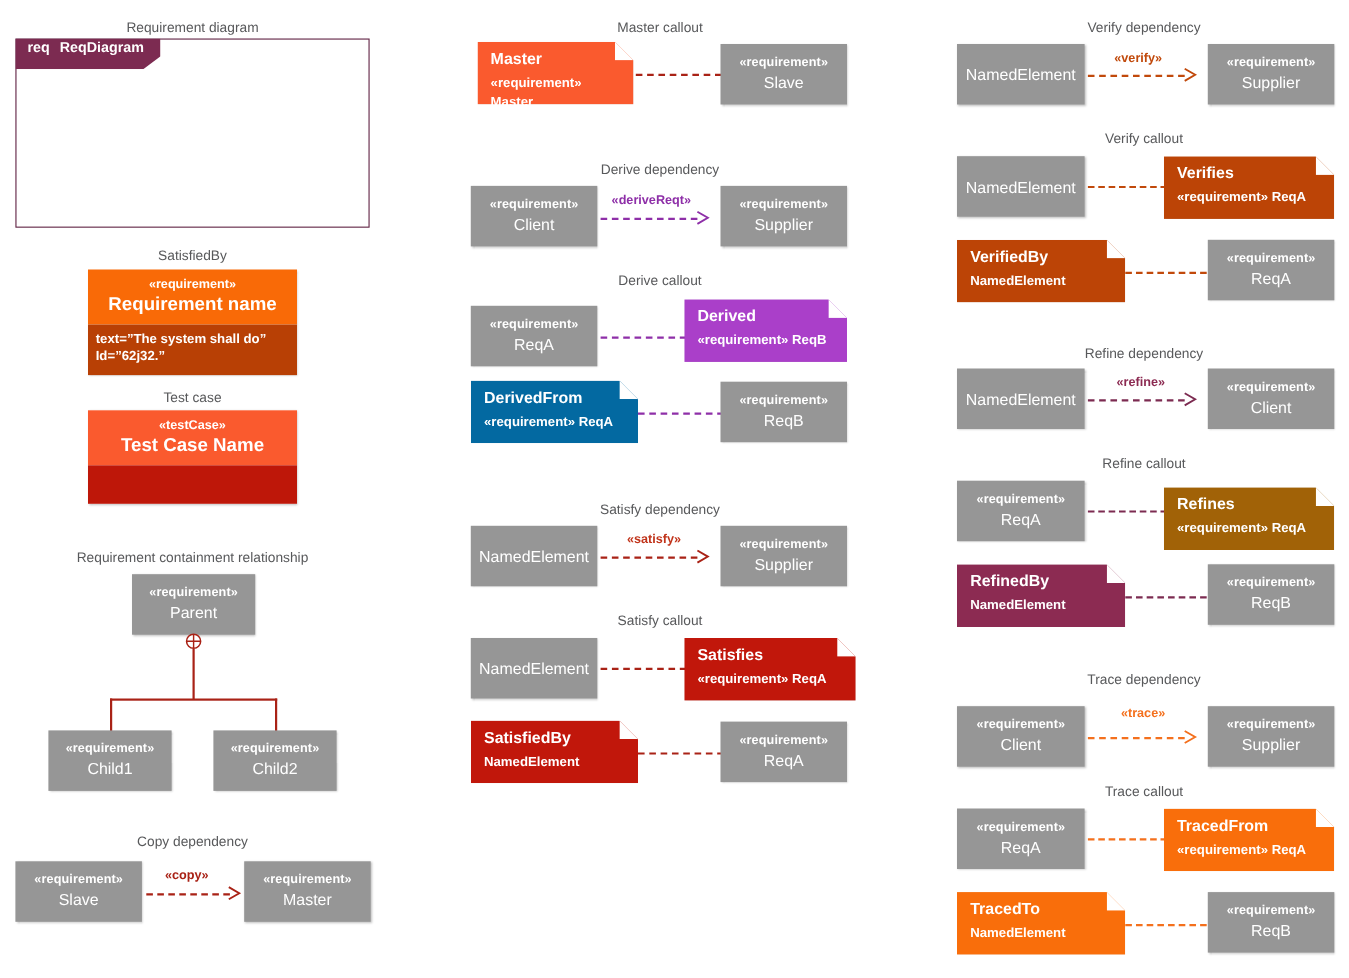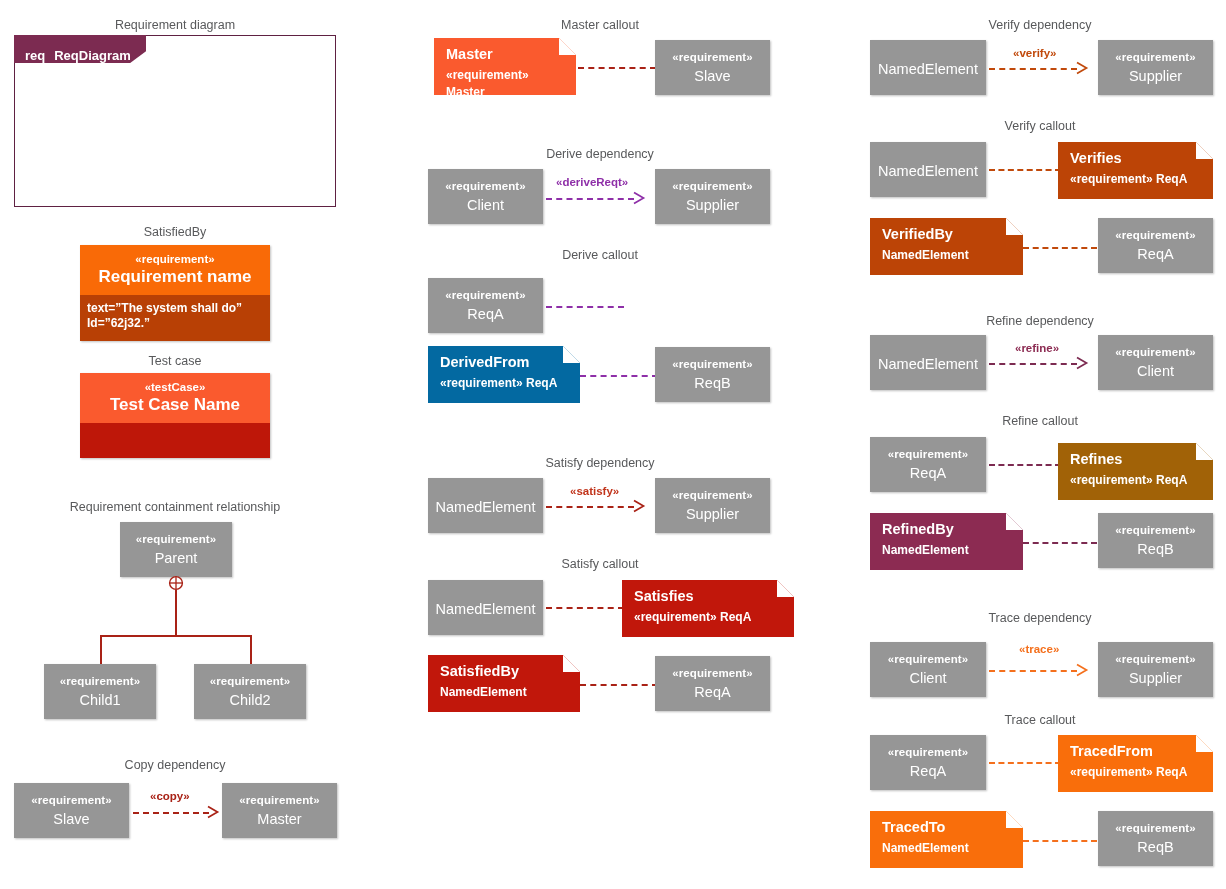--- a/index.html
+++ b/index.html
@@ -65,21 +65,21 @@
   }
   .crosshair{position:absolute;width:16px;height:16px;}
 
   
   .frame{
     position:absolute;box-sizing:border-box;background:#ffffff;
     border:1px solid #5f2142;
   }
   .frametab{
     position:absolute;box-sizing:border-box;background:#7c2b51;color:#fff;
-    display:flex;align-items:flex-end;gap:9px;
+    display:flex;align-items:flex-start;gap:9px;
     padding:0 0 0 11px;font-size:13px;font-weight:bold;
     clip-path:polygon(0 0, 100% 0, 100% 58%, 88% 100%, 0 100%);
   }
   .frametab .k{font-weight:bold;}
 </style>
 </head>
 <body>
 
 <div class="canvas">
 
@@ -179,20 +179,25 @@
     <span class="stereo">«requirement»</span>
     <span class="nm">Supplier</span>
   </div>
 
   <div class="caption" style="left:490px;top:248px;width:220px;">Derive callout</div>
   <div class="box grey" style="left:428px;top:278px;width:115px;height:55px;">
     <span class="stereo">«requirement»</span>
     <span class="nm">ReqA</span>
   </div>
   <div class="dash" style="left:546px;top:306px;width:78px;border-color:#8e2fa8;"></div>
+  <div class="callout fold-right" style="left:622px;top:272px;width:148px;height:57px;background:#aa3fc9;">
+    <div class="t1">Derived</div>
+    <div class="t2">«requirement» ReqB</div>
+    <span class="foldpatch"></span>
+  </div>
 
   <div class="callout fold-right" style="left:428px;top:346px;width:152px;height:57px;background:#0369a1;">
     <div class="t1">DerivedFrom</div>
     <div class="t2">«requirement» ReqA</div>
     <span class="foldpatch"></span>
   </div>
   <div class="dash" style="left:580px;top:375px;width:78px;border-color:#8e2fa8;"></div>
   <div class="box grey" style="left:655px;top:347px;width:115px;height:55px;">
     <span class="stereo">«requirement»</span>
     <span class="nm">ReqB</span>
@@ -210,21 +215,21 @@
   <div class="box grey" style="left:655px;top:478px;width:115px;height:55px;">
     <span class="stereo">«requirement»</span>
     <span class="nm">Supplier</span>
   </div>
 
   <div class="caption" style="left:490px;top:557px;width:220px;">Satisfy callout</div>
   <div class="box grey" style="left:428px;top:580px;width:115px;height:55px;">
     <span class="nm">NamedElement</span>
   </div>
   <div class="dash" style="left:546px;top:607px;width:78px;border-color:#a92216;"></div>
-  <div class="callout fold-right" style="left:622px;top:580px;width:172px;height:57px;background:#c1170b;">
+  <div class="callout fold-right" style="left:622px;top:580px;width:156px;height:57px;background:#c1170b;">
     <div class="t1">Satisfies</div>
     <div class="t2">«requirement» ReqA</div>
     <span class="foldpatch"></span>
   </div>
 
   <div class="callout fold-right" style="left:428px;top:655px;width:152px;height:57px;background:#c1170b;">
     <div class="t1">SatisfiedBy</div>
     <div class="t2">NamedElement</div>
     <span class="foldpatch"></span>
   </div>

